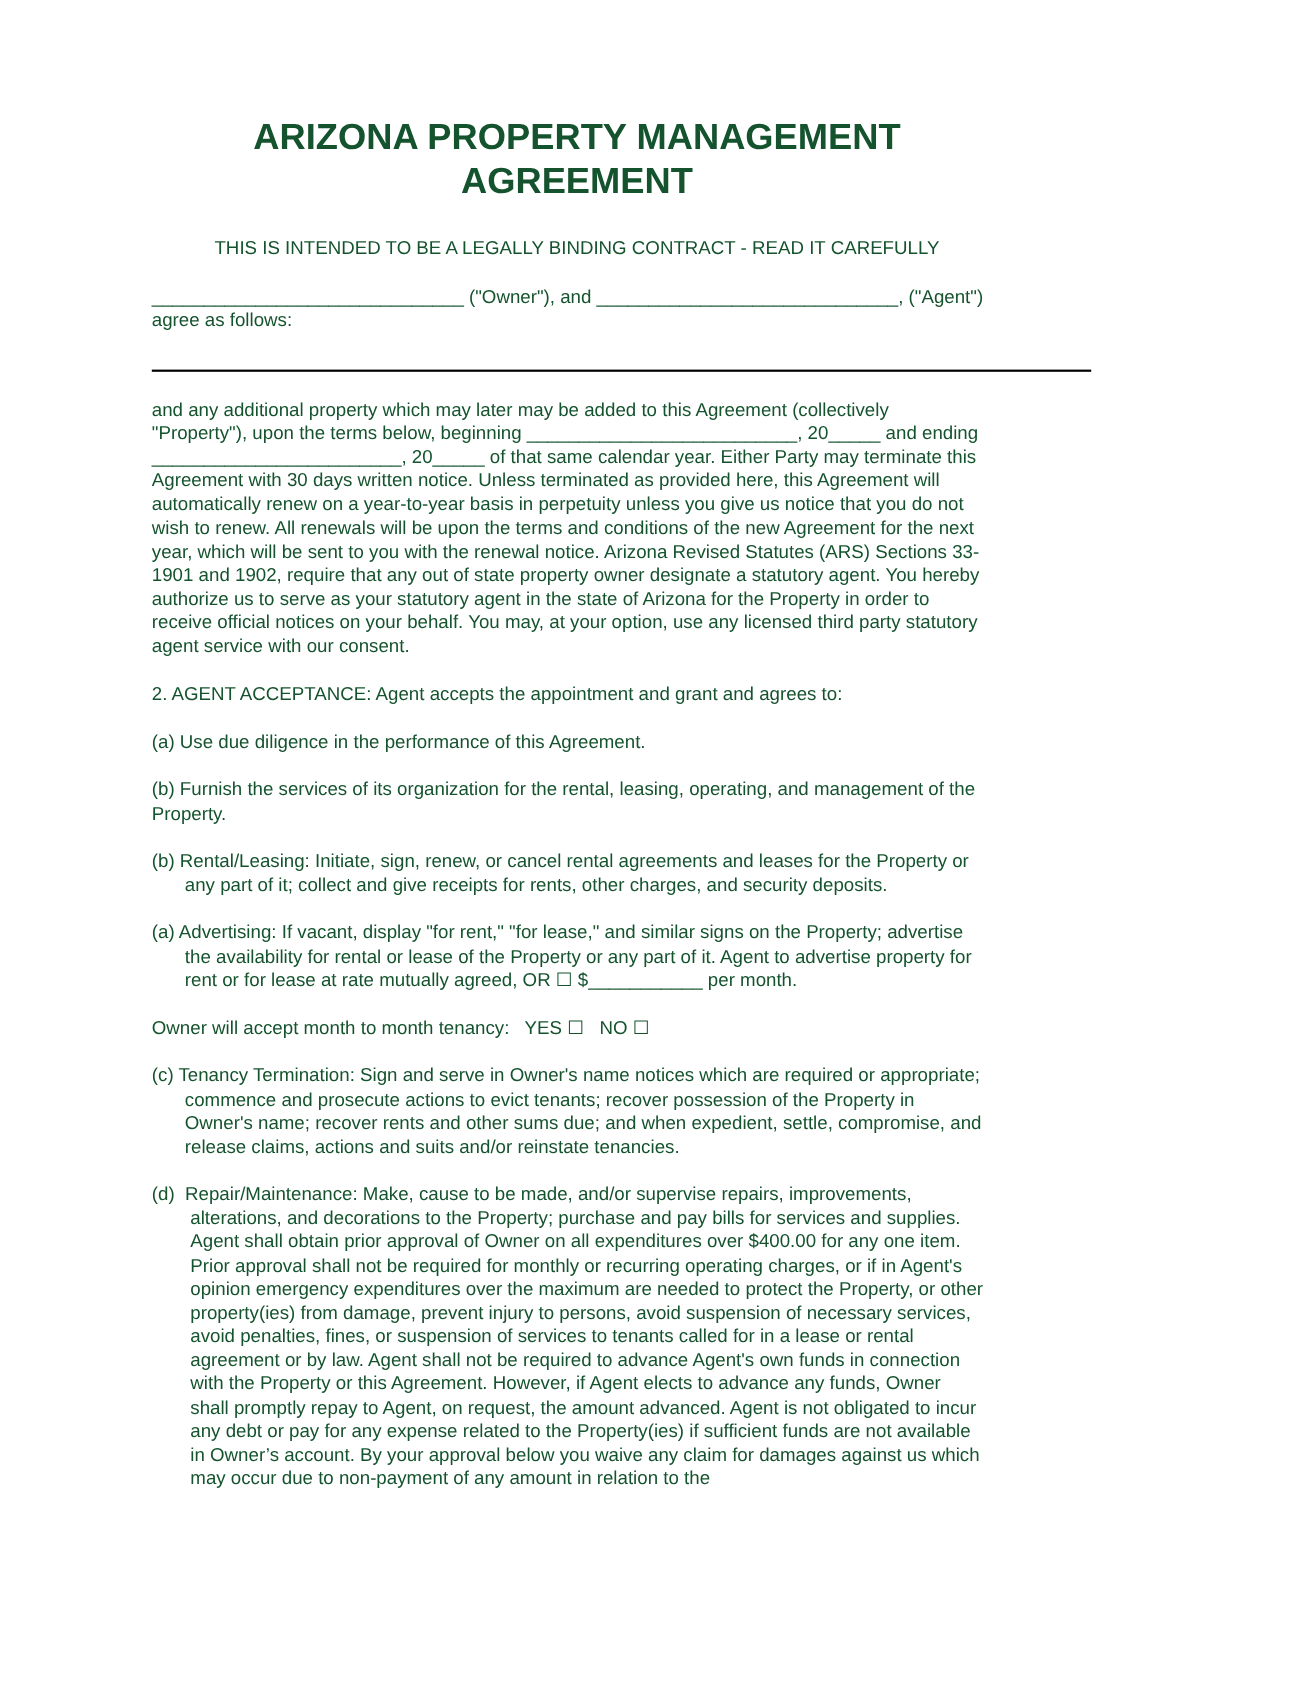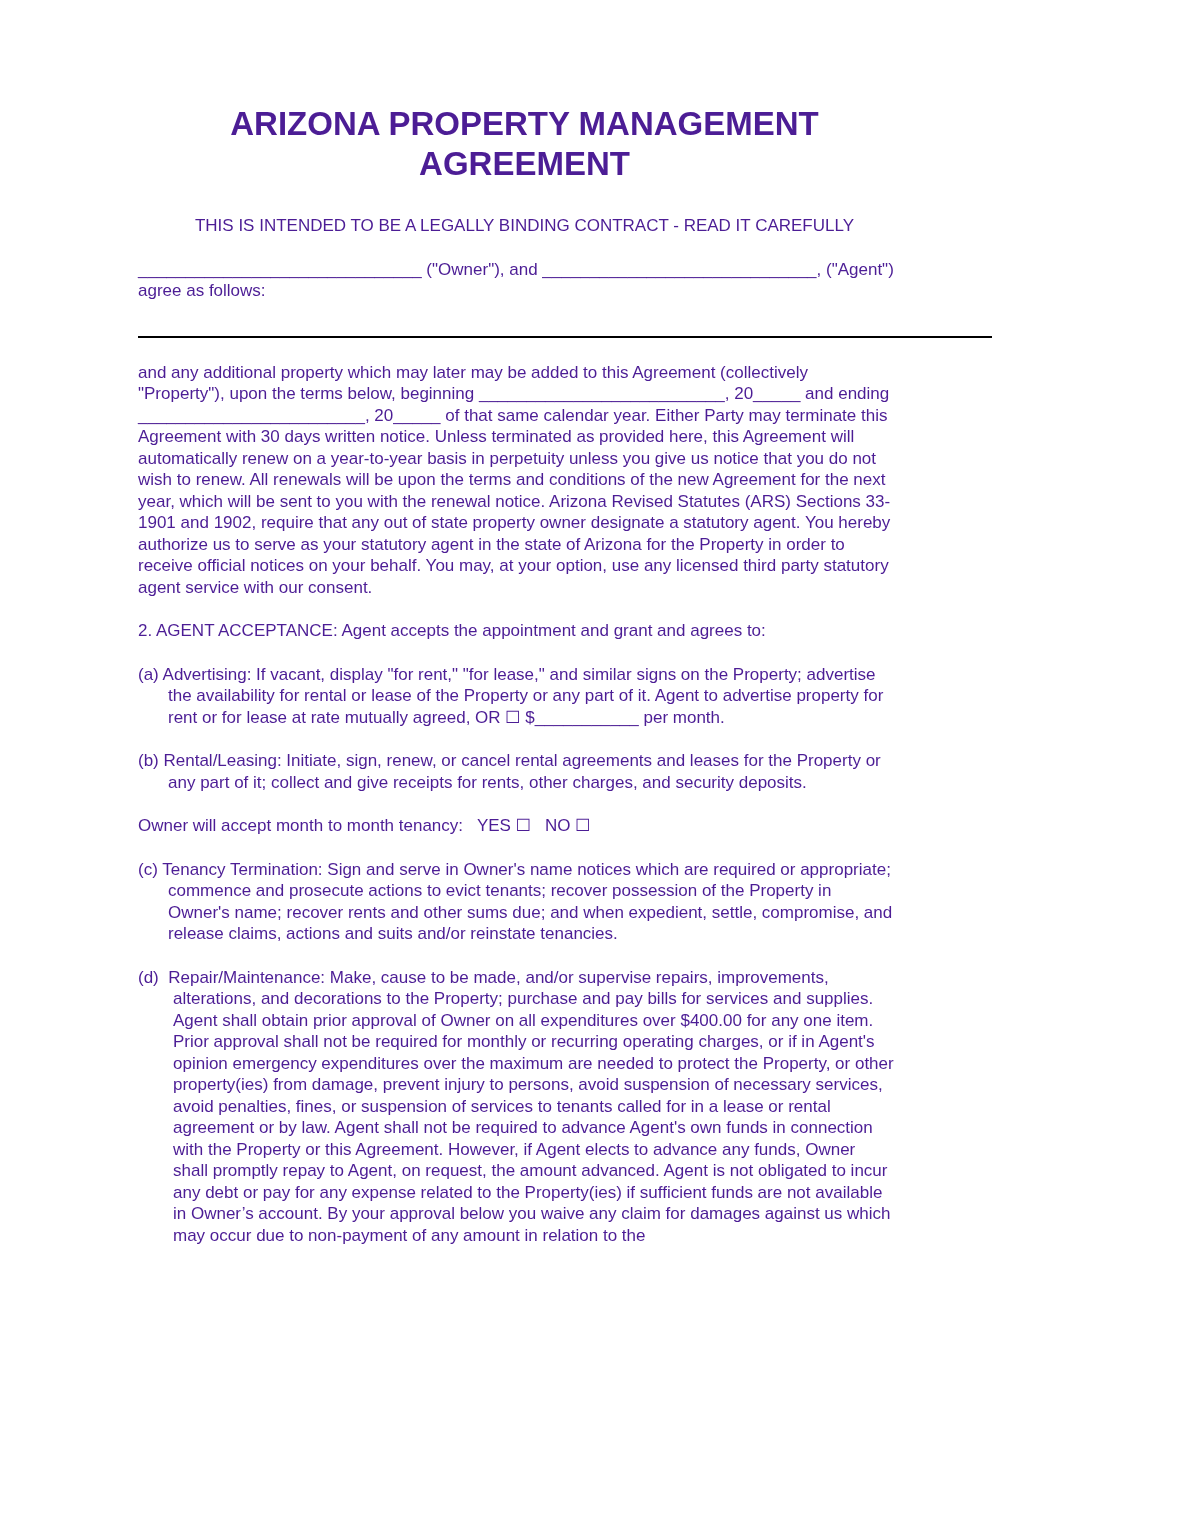--- a/index.html
+++ b/index.html
@@ -8,21 +8,21 @@
     background: #ffffff;
   }
   .page {
     position: relative;
     width: 1051px;
     height: 1536px;
     box-sizing: border-box;
     margin: 0;
     padding: 104px 140px 0 138px;
     background: #ffffff;
-    color: #4c1d95;
+    color: #14532d;
     font-family: "Liberation Sans", "DejaVu Sans", sans-serif;
     font-size: 17px;
     line-height: 21.5px;
     overflow: hidden;
   }
   .page h1 {
     font-size: 33px;
     line-height: 1.2;
     font-weight: bold;
     text-align: center;
@@ -62,18 +62,20 @@
 </head>
 <body>
 
 <div class="page">
   <h1>ARIZONA PROPERTY MANAGEMENT AGREEMENT</h1>
   <p class="subtitle">THIS IS INTENDED TO BE A LEGALLY BINDING CONTRACT - READ IT CAREFULLY</p>
   <p>______________________________ ("Owner"), and _____________________________, ("Agent") agree as follows:</p>
   <div class="blankline"></div>
   <p>and any additional property which may later may be added to this Agreement (collectively "Property"), upon the terms below, beginning __________________________, 20_____ and ending ________________________, 20_____ of that same calendar year. Either Party may terminate this Agreement with 30 days written notice. Unless terminated as provided here, this Agreement will automatically renew on a year-to-year basis in perpetuity unless you give us notice that you do not wish to renew. All renewals will be upon the terms and conditions of the new Agreement for the next year, which will be sent to you with the renewal notice. Arizona Revised Statutes (ARS) Sections 33-1901 and 1902, require that any out of state property owner designate a statutory agent. You hereby authorize us to serve as your statutory agent in the state of Arizona for the Property in order to receive official notices on your behalf. You may, at your option, use any licensed third party statutory agent service with our consent.</p>
   <p>2. AGENT ACCEPTANCE: Agent accepts the appointment and grant and agrees to:</p>
+  <p class="item2"><span>(a)</span><span> Use due diligence in the performance of this Agreement.</span></p>
+  <p class="item2"><span>(b)</span><span> Furnish the services of its organization for the rental, leasing, operating, and management of the Property.</span></p>
+  <p class="item3"><span>(b)</span><span> Rental/Leasing: Initiate, sign, renew, or cancel rental agreements and leases for the Property or any part of it; collect and give receipts for rents, other charges, and security deposits.</span></p>
   <p class="item3"><span>(a)</span><span> Advertising: If vacant, display "for rent," "for lease," and similar signs on the Property; advertise the availability for rental or lease of the Property or any part of it. Agent to advertise property for rent or for lease at rate mutually agreed, OR </span><span class="cb">☐</span><span> $___________ per month.</span></p>
-  <p class="item3"><span>(b)</span><span> Rental/Leasing: Initiate, sign, renew, or cancel rental agreements and leases for the Property or any part of it; collect and give receipts for rents, other charges, and security deposits.</span></p>
   <p class="item2"><span>Owner will accept month to month tenancy:   </span><span>YES </span><span class="cb">☐</span><span>   NO </span><span class="cb">☐</span></p>
   <p class="item3"><span>(c)</span><span> Tenancy Termination: Sign and serve in Owner's name notices which are required or appropriate; commence and prosecute actions to evict tenants; recover possession of the Property in Owner's name; recover rents and other sums due; and when expedient, settle, compromise, and release claims, actions and suits and/or reinstate tenancies.</span></p>
   <p class="item3 wide"><span>(d)</span><span>  Repair/Maintenance: Make, cause to be made, and/or supervise repairs, improvements, alterations, and decorations to the Property; purchase and pay bills for services and supplies. Agent shall obtain prior approval of Owner on all expenditures over $400.00 for any one item. Prior approval shall not be required for monthly or recurring operating charges, or if in Agent's opinion emergency expenditures over the maximum are needed to protect the Property, or other property(ies) from damage, prevent injury to persons, avoid suspension of necessary services, avoid penalties, fines, or suspension of services to tenants called for in a lease or rental agreement or by law. Agent shall not be required to advance Agent's own funds in connection with the Property or this Agreement. However, if Agent elects to advance any funds, Owner shall promptly repay to Agent, on request, the amount advanced. Agent is not obligated to incur any debt or pay for any expense related to the Property(ies) if sufficient funds are not available in Owner’s account. By your approval below you waive any claim for damages against us which may occur due to non-payment of any amount in relation to the</span></p>
 </div>
 
 </body></html>

